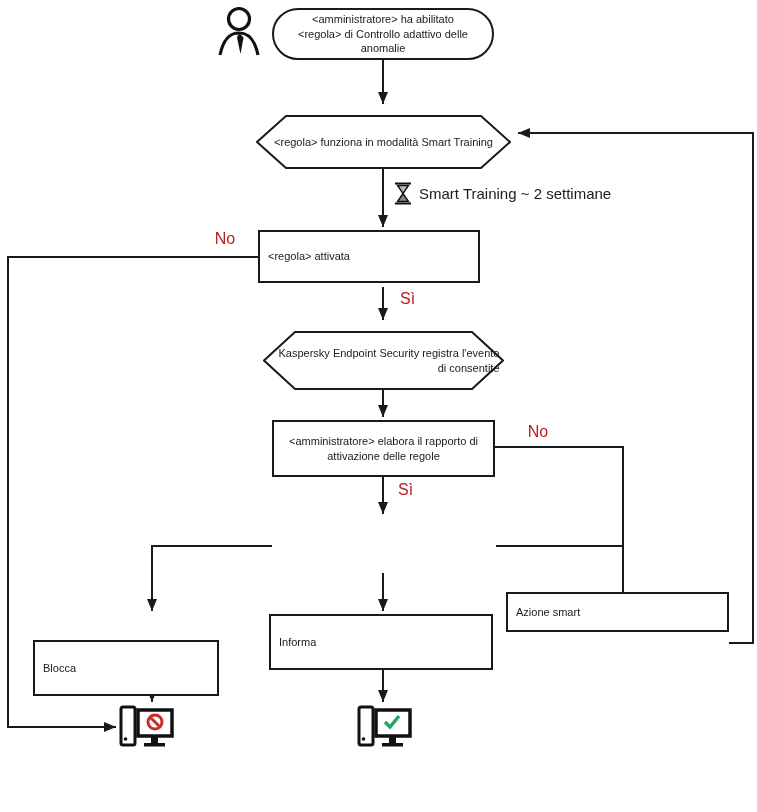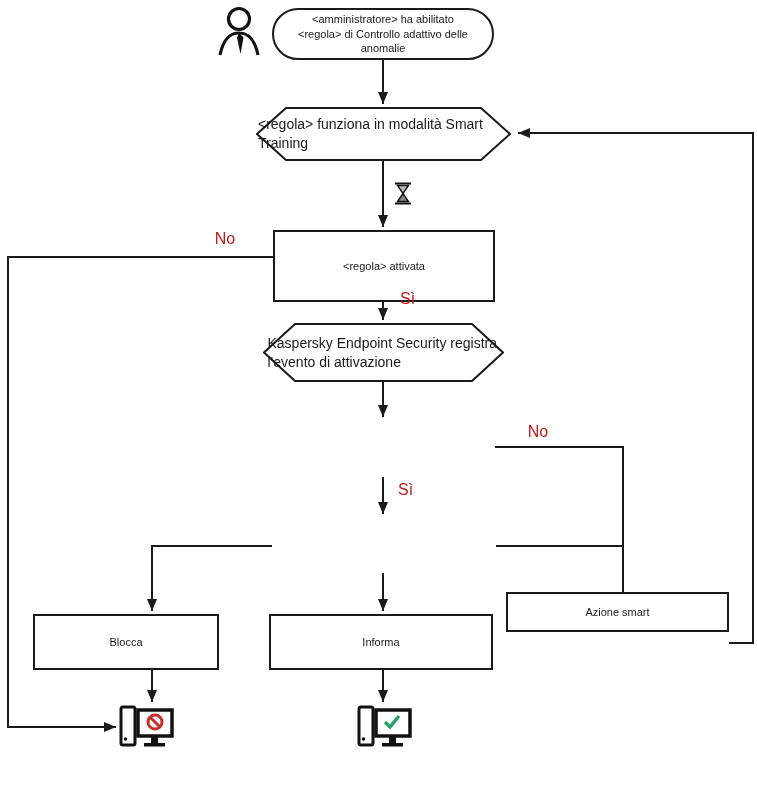--- a/index.html
+++ b/index.html
@@ -3,27 +3,27 @@
 <meta charset="utf-8">
 <style>
   html,body{margin:0;padding:0;background:#fff;}
   #stage{
     position:relative;width:757px;height:812px;background:#fff;overflow:hidden;
     font-family:"Liberation Sans","DejaVu Sans",sans-serif;color:#1a1a1a;
   }
   #connectors{position:absolute;left:0;top:0;width:757px;height:812px;}
   .node{
     position:absolute;box-sizing:border-box;border:2px solid #1a1a1a;background:#fff;
-    display:flex;align-items:center;justify-content:center;text-align:center;
+    display:flex;align-items:center;text-align:center;
     font-size:11px;line-height:1.35;padding:3px 8px;
   }
   .stadium{border-radius:27px;padding:3px 16px;}
   .hex{
     position:absolute;box-sizing:border-box;display:flex;align-items:center;justify-content:center;
-    text-align:left;font-size:14px;line-height:1.35;
+    text-align:right;font-size:11px;line-height:1.35;margin-top:8px;
   }
   .hex svg{position:absolute;left:0;top:0;}
   .hex span{position:relative;z-index:1;padding:0 2px;}
   .edge-label{position:absolute;font-size:16px;color:#b91c1c;}
   .note{position:absolute;font-size:15px;color:#1a1a1a;}
   .result{
     position:absolute;width:262px;text-align:center;font-size:15px;line-height:1.25;
   }
   #result-blocked{color:#cf4b45;}
   #result-allowed{color:#117f80;}
@@ -71,39 +71,43 @@
     </svg>
     <span>&lt;regola&gt; funziona in modalità Smart Training</span>
   </div>
 
   <svg class="icon" style="left:394px;top:182px" width="18" height="23" viewBox="0 0 18 23">
     <rect x="1" y="0.5" width="16" height="2" fill="#111"></rect>
     <rect x="1" y="20.5" width="16" height="2" fill="#111"></rect>
     <polygon points="3.5,3.5 14.5,3.5 9,11.5" fill="#bbb" stroke="#111" stroke-width="1.4"></polygon>
     <polygon points="9,11.5 3.5,19.5 14.5,19.5" fill="#888" stroke="#111" stroke-width="1.4"></polygon>
   </svg>
+  <div class="note" style="left:419px;top:185px">Smart Training ~ 2 settimane</div>
 
-  <div class="node" style="left:273px;top:230px;width:222px;height:72px">
+  <div class="node" style="left:258px;top:230px;width:222px;height:53px">
     <span>&lt;regola&gt; attivata</span>
   </div>
   <div class="edge-label" style="left:203px;top:230px;width:44px;text-align:center">No</div>
   <div class="edge-label" style="left:400px;top:290px;width:40px">Sì</div>
 
   <div class="hex" style="left:263px;top:323px;width:241px;height:59px">
     <svg width="241" height="59" viewBox="0 0 241 59">
       <polygon points="32,1 209,1 240,29.5 209,58 32,58 1,29.5" fill="#fff" stroke="#1a1a1a" stroke-width="2"></polygon>
     </svg>
-    <span style="max-width:232px">Kaspersky Endpoint Security registra l'evento di attivazione</span>
+    <span style="max-width:232px">Kaspersky Endpoint Security registra l'evento di consentite</span>
   </div>
 
+  <div class="node" style="left:272px;top:420px;width:223px;height:57px">
+    <span>&lt;amministratore&gt; elabora il rapporto di attivazione delle regole</span>
+  </div>
   <div class="edge-label" style="left:516px;top:423px;width:44px;text-align:center">No</div>
   <div class="edge-label" style="left:398px;top:481px;width:40px">Sì</div>
 
 
-  <div class="node" style="left:33px;top:614px;width:186px;height:56px">
+  <div class="node" style="left:33px;top:640px;width:186px;height:56px">
     <span>Blocca</span>
   </div>
   <div class="node" style="left:269px;top:614px;width:224px;height:56px">
     <span>Informa</span>
   </div>
   <div class="node" style="left:506px;top:592px;width:223px;height:40px">
     <span>Azione smart</span>
   </div>
 
   <svg class="icon" style="left:118px;top:705px" width="58" height="45" viewBox="0 0 58 45">

